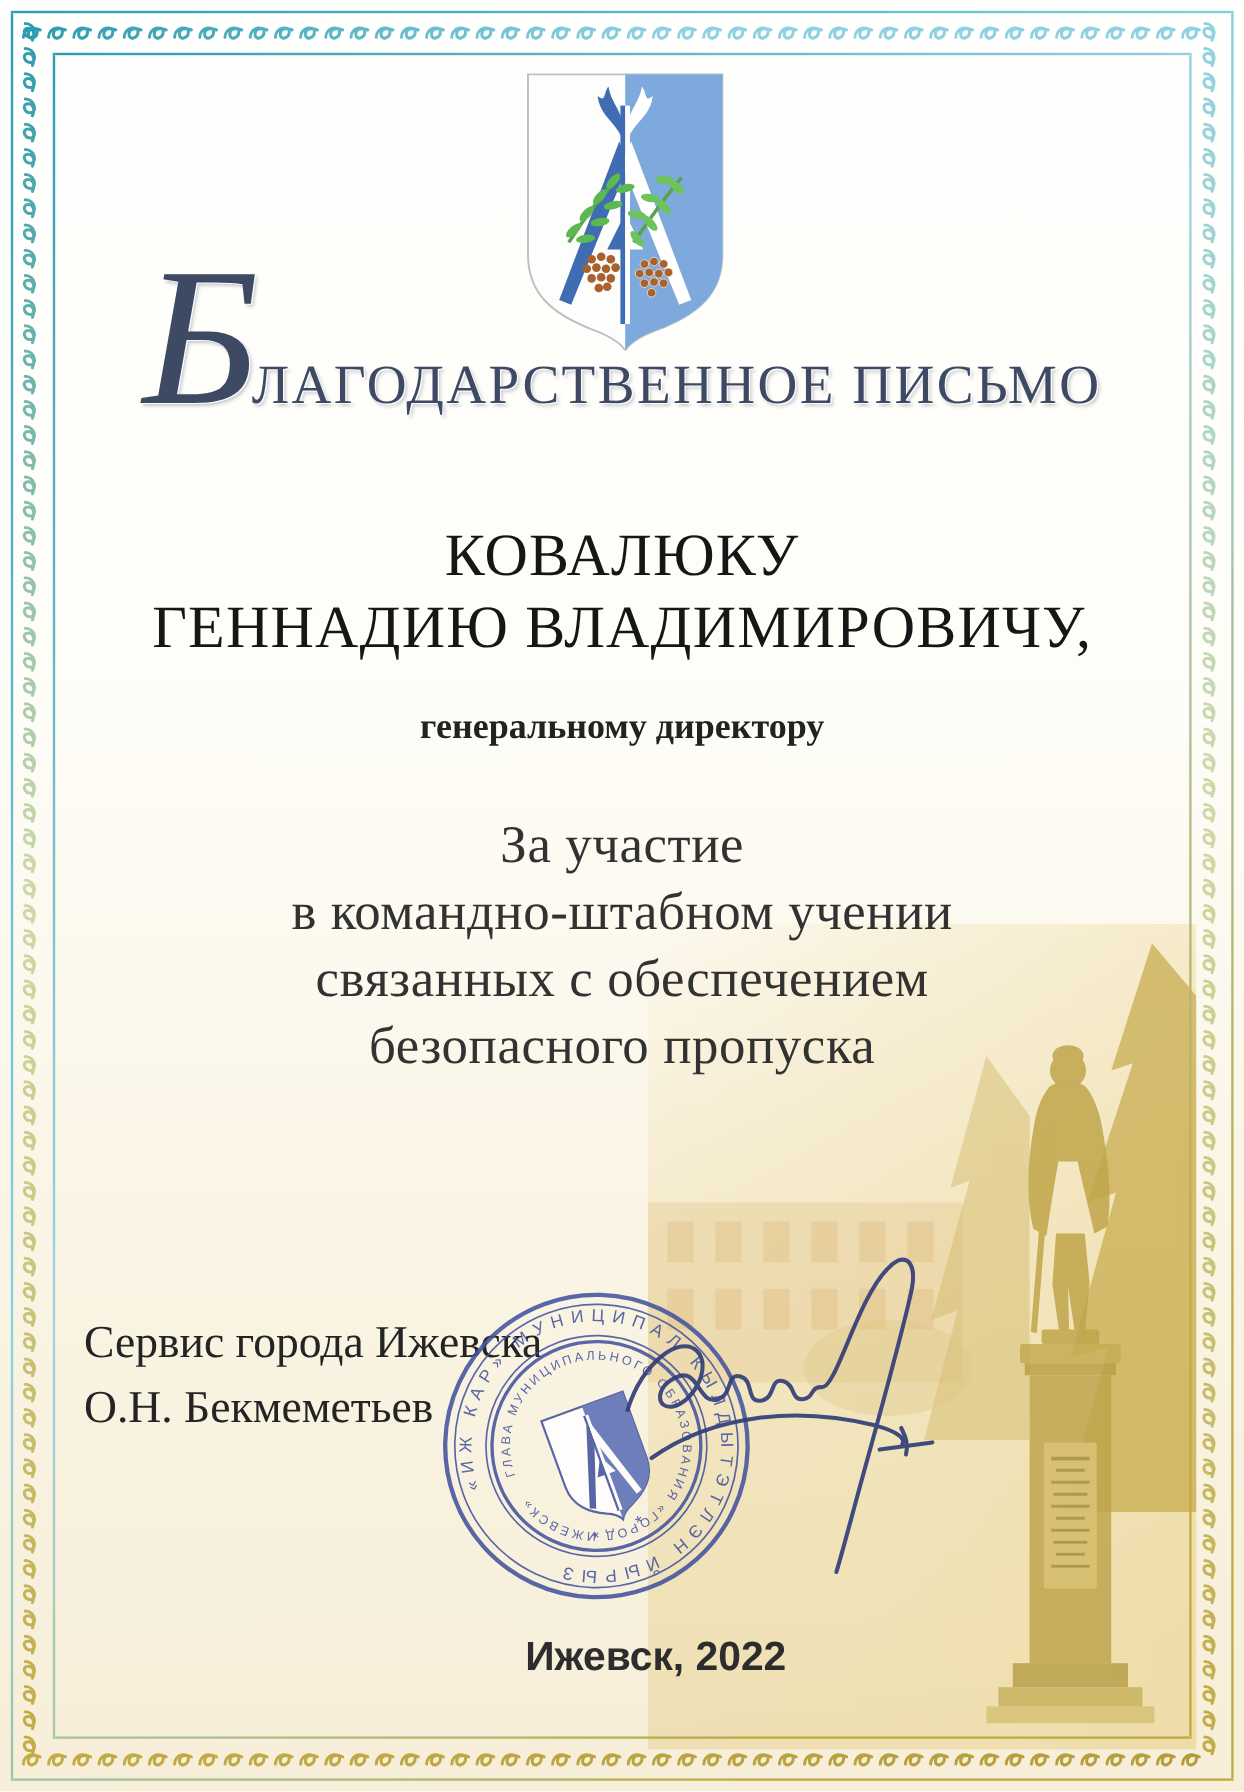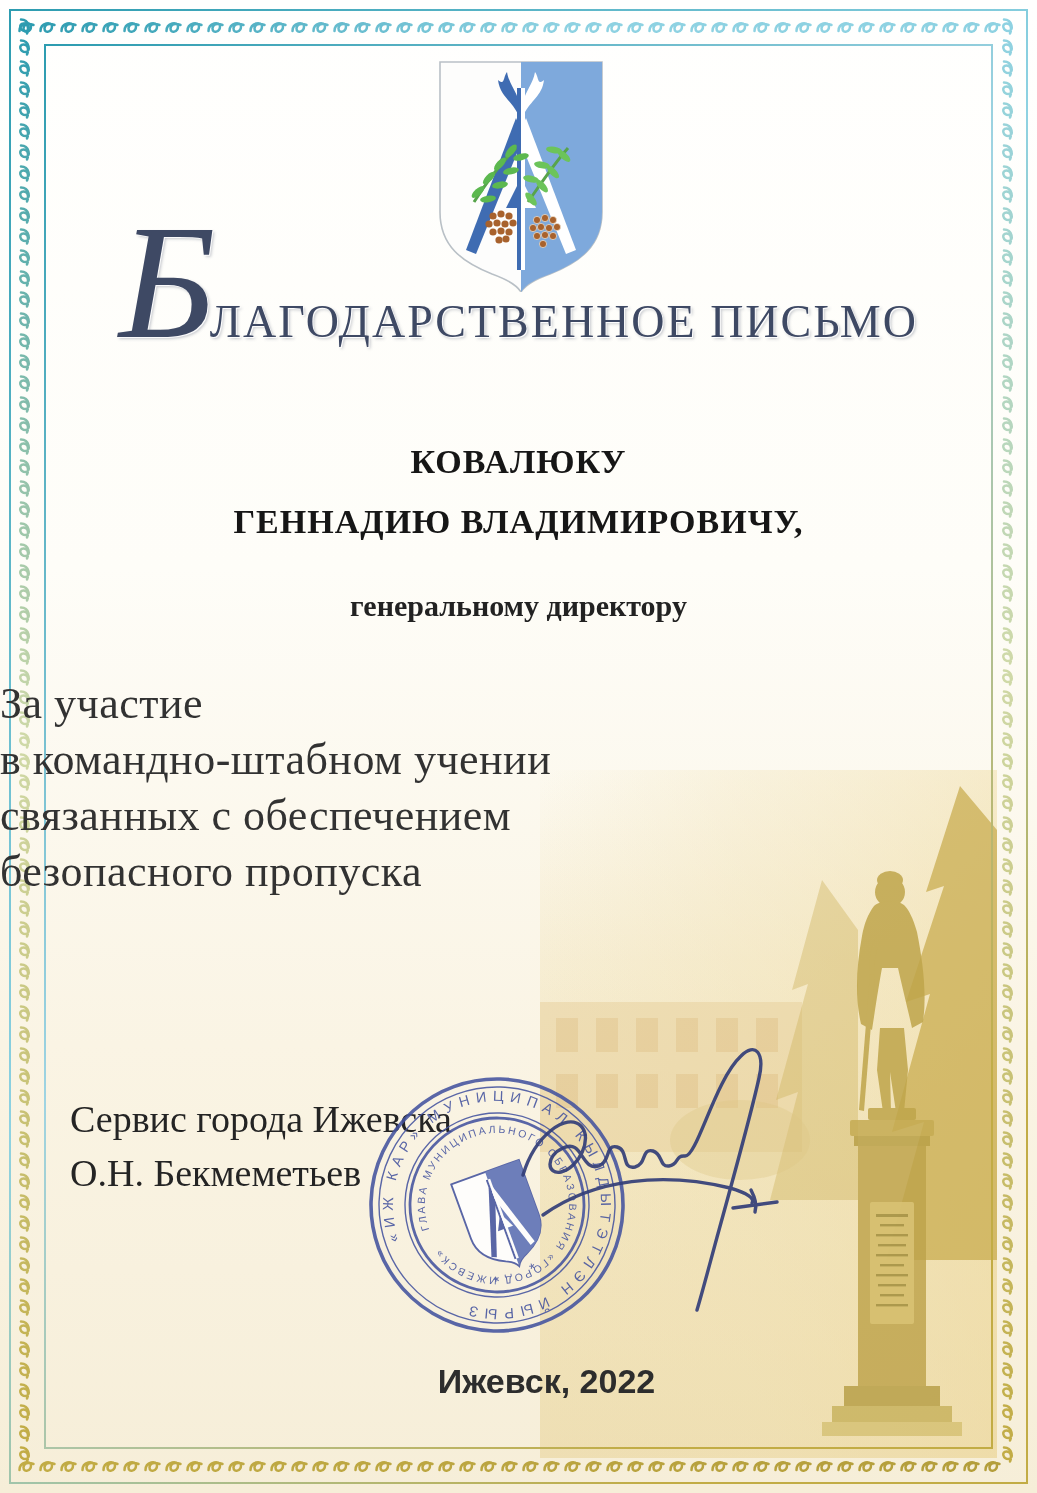--- a/index.html
+++ b/index.html
@@ -21,28 +21,28 @@
   .title{
     position:absolute;left:0;right:0;top:282px;
     display:flex;justify-content:center;align-items:baseline;
     color:#3e4964;text-shadow:1px 1px 0 rgba(255,255,255,.9),2px 2px 3px rgba(62,73,100,.30);
     white-space:nowrap;
   }
   .title-initial{font-style:italic;font-size:164px;line-height:0;margin-right:-6px;}
   .title-rest{font-size:46px;letter-spacing:2px;font-weight:400;}
   .name{
     position:absolute;left:0;right:0;top:432px;text-align:center;
-    font-weight:bold;color:#161616;font-size:34px;line-height:60px;letter-spacing:1px;
+    font-weight:normal;color:#161616;font-size:50px;line-height:60px;letter-spacing:1px;
   }
   .position{
     position:absolute;left:0;right:0;top:558px;text-align:center;
     font-weight:bold;color:#222;font-size:30px;line-height:40px;margin-top:28px;
   }
   .body-text{
-    position:absolute;left:0;right:0;top:676px;text-align:left;
+    position:absolute;left:0;right:0;top:676px;text-align:center;
     color:#323232;font-size:44px;line-height:56px;letter-spacing:.5px;
   }
   .signer{
     position:absolute;left:70px;top:1092px;
     color:#242424;font-size:38px;line-height:54px;
   }
   .seal{position:absolute;left:362px;top:1070px;opacity:.88;}
   .autograph{position:absolute;left:505px;top:1040px;}
   .footer{
     position:absolute;left:0;right:0;top:1362px;text-align:center;

